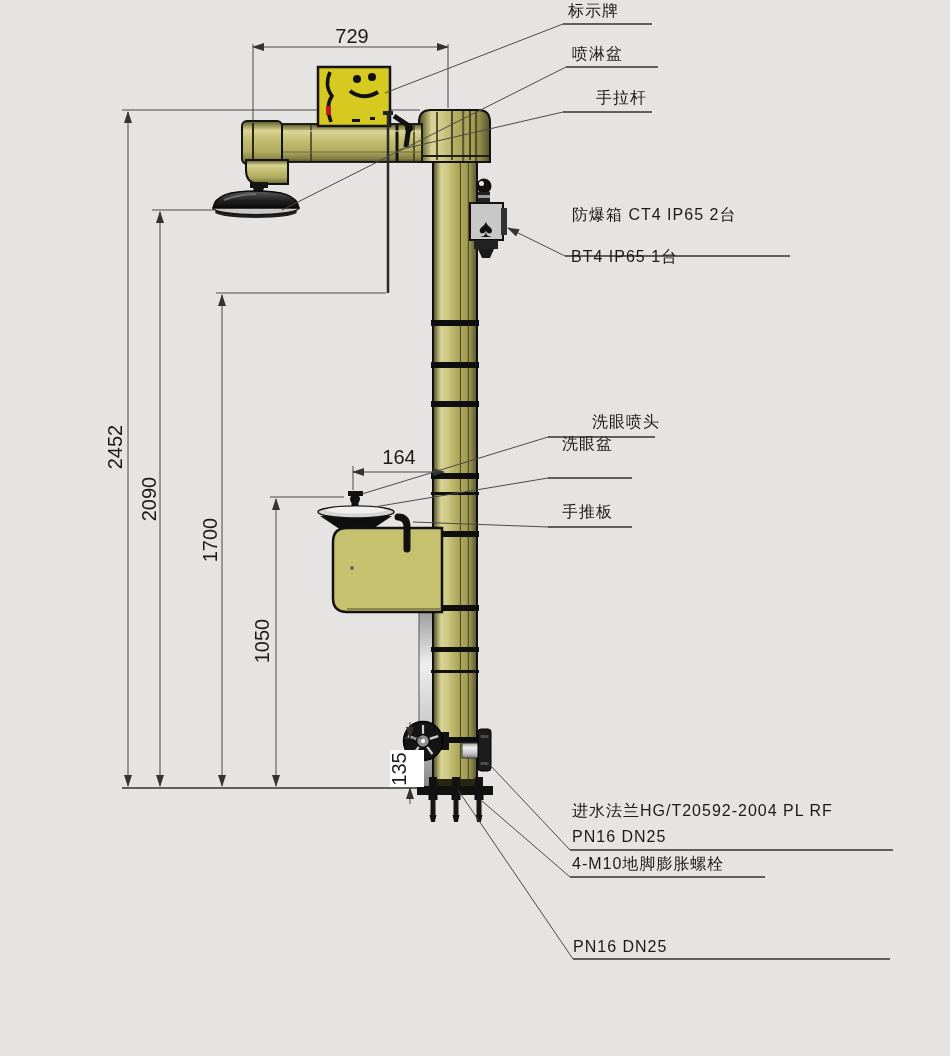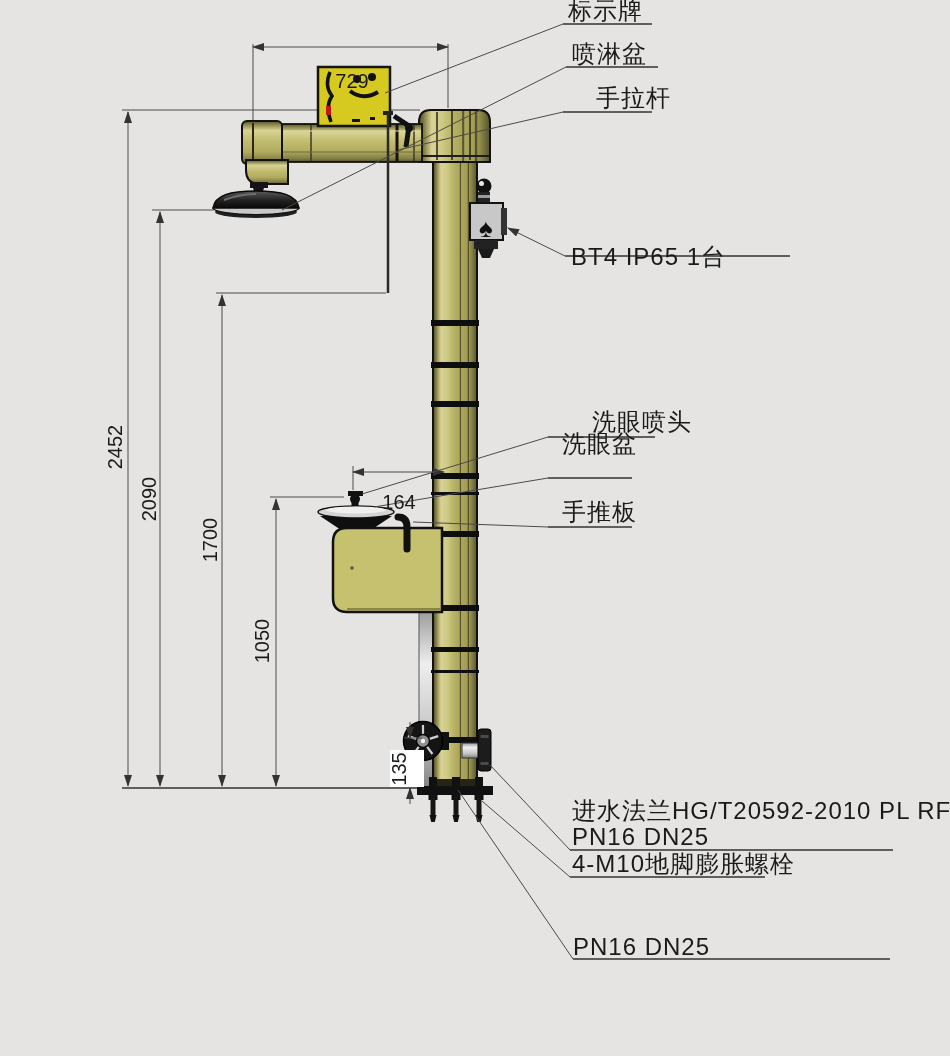--- a/index.html
+++ b/index.html
@@ -1,23 +1,23 @@
 <!DOCTYPE html>
 <html><head>
 <meta charset="utf-8">
 <style>
   html,body{margin:0;padding:0;background:#cfcfcd;}
   .canvas{
     position:relative;width:950px;height:1056px;background:#e5e4e2;
     font-family:"Liberation Sans",sans-serif;color:#1a1a1a;overflow:hidden;
   }
   .canvas svg{position:absolute;left:0;top:0;}
-  .lbl{position:absolute;font-size:24px;line-height:22px;letter-spacing:1px;white-space:nowrap;}
+  .lbl{position:absolute;font-size:16px;line-height:22px;letter-spacing:1px;white-space:nowrap;}
   .dim{position:absolute;font-size:20px;white-space:nowrap;}
-  .dim.horiz{transform:translate(-50%,-50%);margin-top:45px;}
+  .dim.horiz{transform:translate(-50%,-50%);}
   .dim.vert{transform:translate(-50%,-50%) rotate(-90deg);}
 </style>
 </head>
 <body>
 
 <div class="canvas">
 
 <svg width="950" height="1056" viewBox="0 0 950 1056">
   <defs>
     <marker id="ar" orient="auto-start-reverse" markerUnits="userSpaceOnUse" markerWidth="12" markerHeight="8" refX="11" refY="4">
@@ -254,25 +254,26 @@
       <line x1="570" y1="850" x2="893" y2="850"></line>
       <line x1="570" y1="877" x2="765" y2="877"></line>
       <line x1="573" y1="959" x2="890" y2="959"></line>
     </g>
   </g>
 </svg>
 
 <div class="lbl" style="left:568px;top:0px">标示牌</div>
 <div class="lbl" style="left:572px;top:43px">喷淋盆</div>
 <div class="lbl" style="left:596px;top:87px">手拉杆</div>
+<div class="lbl" style="left:572px;top:204px">防爆箱 CT4 IP65 2台</div>
 <div class="lbl" style="left:571px;top:246px">BT4 IP65 1台</div>
 <div class="lbl" style="left:592px;top:411px">洗眼喷头</div>
 <div class="lbl" style="left:562px;top:433px">洗眼盆</div>
 <div class="lbl" style="left:562px;top:501px">手推板</div>
-<div class="lbl" style="left:572px;top:800px">进水法兰HG/T20592-2010 PL RF</div>
+<div class="lbl" style="left:572px;top:800px">进水法兰HG/T20592-2004 PL RF</div>
 <div class="lbl" style="left:572px;top:826px">PN16 DN25</div>
 <div class="lbl" style="left:572px;top:853px">4-M10地脚膨胀螺栓</div>
 <div class="lbl" style="left:573px;top:936px">PN16 DN25</div>
 
 <div class="dim horiz" style="left:352px;top:36px">729</div>
 <div class="dim horiz" style="left:399px;top:457px">164</div>
 <div class="dim vert" style="left:115px;top:447px">2452</div>
 <div class="dim vert" style="left:149px;top:499px">2090</div>
 <div class="dim vert" style="left:210px;top:540px">1700</div>
 <div class="dim vert" style="left:262px;top:641px">1050</div>

